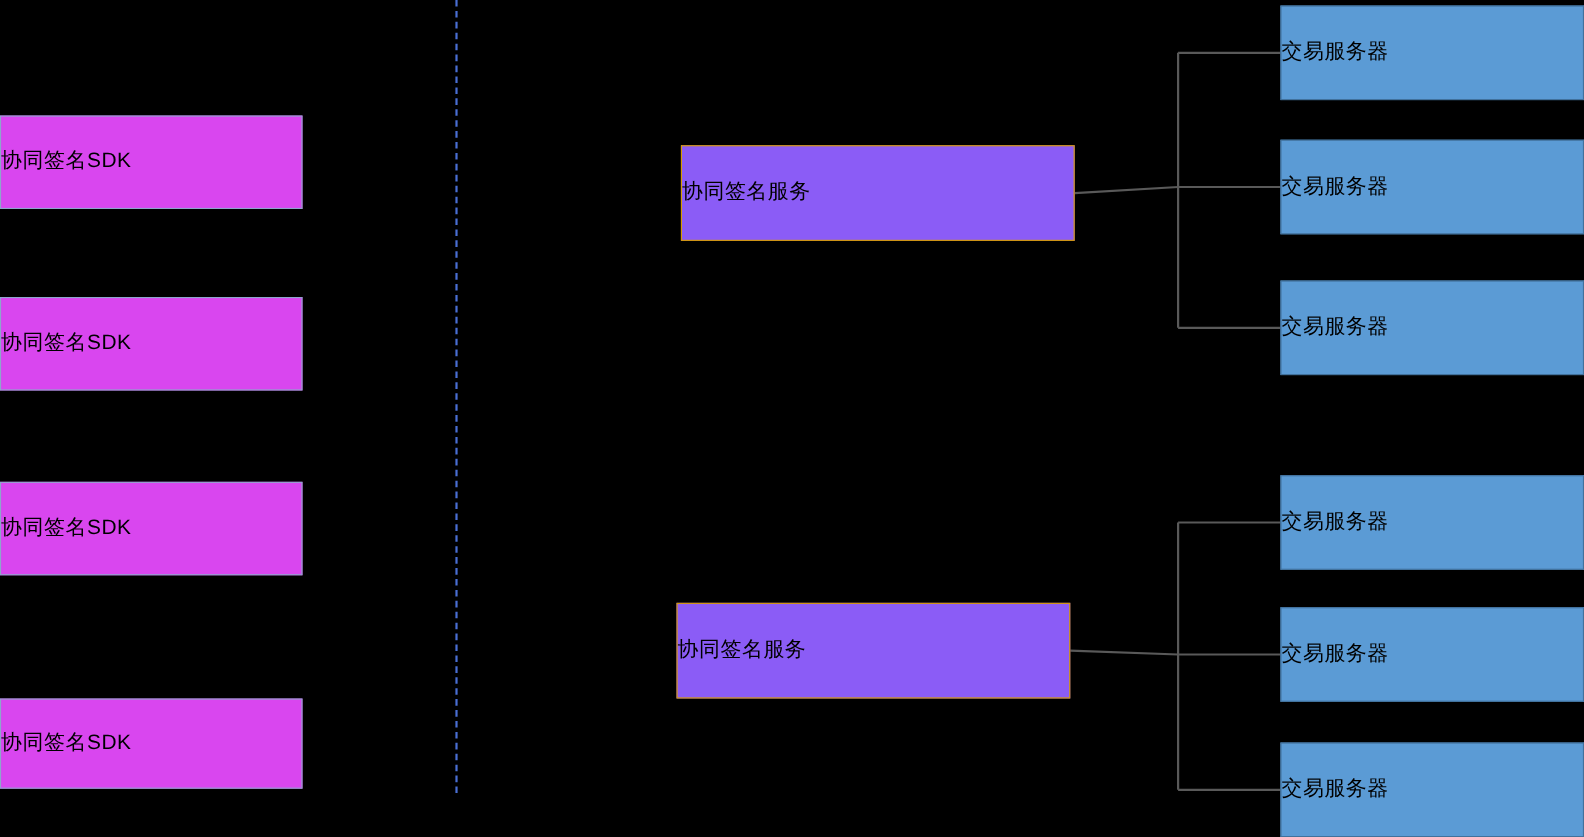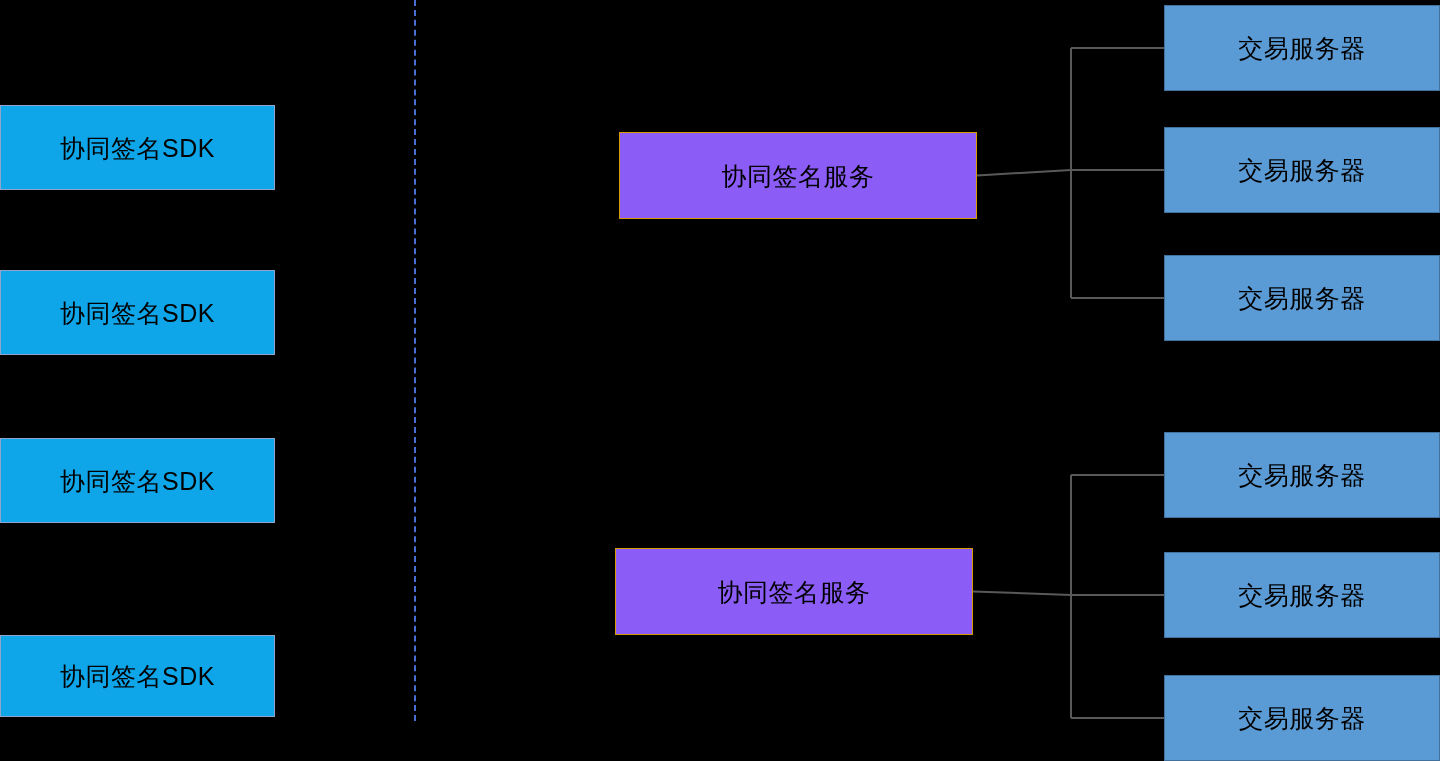--- a/index.html
+++ b/index.html
@@ -16,30 +16,29 @@
     width: 1440px;
     height: 761px;
     background: #000000;
     overflow: hidden;
   }
   .node {
     position: absolute;
     box-sizing: border-box;
     display: flex;
     align-items: center;
-    justify-content: center;
     color: #000000;
-    font-size: 25px;
+    font-size: 19px;
     line-height: 1.2;
     letter-spacing: 0.5px;
     white-space: nowrap;
     user-select: none;
   }
   .node.sdk {
-    background: #0ea5e9;
+    background: #d946ef;
     border: 1px solid #8FA5CC;
   }
   .node.service {
     background: #8b5cf6;
     border: 1px solid #D79B00;
   }
   .node.server {
     background: #5B9BD5;
     border: 1px solid #41719C;
   }

